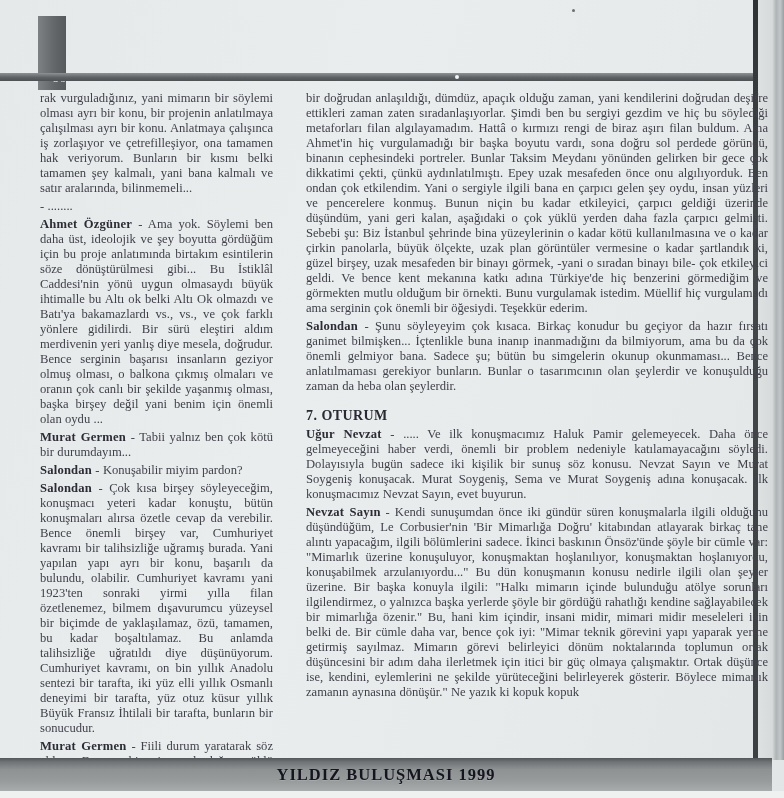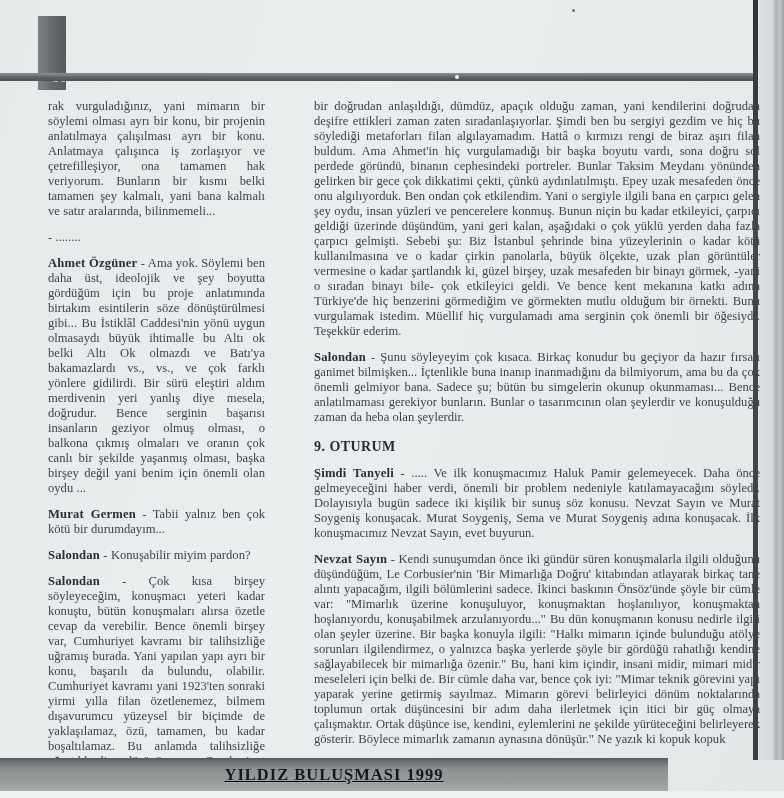--- a/index.html
+++ b/index.html
@@ -49,32 +49,32 @@
   .columns { position: absolute; top: 88px; left: 0; }
   .col {
     position: absolute; top: 0;
     font-size: 12.6px; line-height: 15px;
     color: #41414b;
     text-align: justify;
     word-spacing: 0.2px;
   }
   .col-left  { left: 37px;  width: 239px; }
   .col-right { left: 303px; width: 468px; }
-  .para { margin: 11px; }
+  .para { margin: 3px; }
   .para b { color: #2c2c36; letter-spacing: 0.2px; }
   .para.heading {
     margin-top: 14px;
     font-weight: bold; font-size: 14px; line-height: 16px;
     color: #2a2a34; letter-spacing: 0.4px;
   }
   
   .footer-bar {
-    position: absolute; left: 0; top: 758px; width: 668px; height: 33px;
+    position: absolute; left: 0; top: 758px; width: 772px; height: 33px;
     background: linear-gradient(to bottom, #53575a 0%, #6f7375 12%, #8e9293 35%, #979b9c 70%, #a8acad 100%);
-    display: flex; align-items: center; justify-content: center; text-decoration: underline;
+    display: flex; align-items: center; justify-content: center;
   }
   .footer-bar span {
     font-weight: bold; font-size: 16.5px;
     color: #15151f; letter-spacing: 1px;
     text-shadow: 0 1px 0 rgba(255,255,255,0.15);
   }
   .footer-below {
     position: absolute; left: 0; top: 791px; width: 784px; height: 7px;
     background: #eff1f1;
   }
@@ -103,22 +103,22 @@
         <p class="para">- ........</p>
         <p class="para"><b>Ahmet Özgüner</b> - Ama yok. Söylemi ben daha üst, ideolojik ve şey boyutta gördüğüm için bu proje anlatımında birtakım esintilerin söze dönüştürülmesi gibi... Bu İstiklâl Caddesi'nin yönü uygun olmasaydı büyük ihtimalle bu Altı ok belki Altı Ok olmazdı ve Batı'ya bakamazlardı vs., vs., ve çok farklı yönlere gidilirdi. Bir sürü eleştiri aldım merdivenin yeri yanlış diye mesela, doğrudur. Bence serginin başarısı insanların geziyor olmuş olması, o balkona çıkmış olmaları ve oranın çok canlı bir şekilde yaşanmış olması, başka birşey değil yani benim için önemli olan oydu ...</p>
         <p class="para"><b>Murat Germen</b> - Tabii yalnız ben çok kötü bir durumdayım...</p>
         <p class="para"><b>Salondan</b> - Konuşabilir miyim pardon?</p>
         <p class="para"><b>Salondan</b> - Çok kısa birşey söyleyeceğim, konuşmacı yeteri kadar konuştu, bütün konuşmaları alırsa özetle cevap da verebilir. Bence önemli birşey var, Cumhuriyet kavramı bir talihsizliğe uğramış burada. Yani yapılan yapı ayrı bir konu, başarılı da bulundu, olabilir. Cumhuriyet kavramı yani 1923'ten sonraki yirmi yılla filan özetlenemez, bilmem dışavurumcu yüzeysel bir biçimde de yaklaşılamaz, özü, tamamen, bu kadar boşaltılamaz. Bu anlamda talihsizliğe uğratıldı diye düşünüyorum. Cumhuriyet kavramı, on bin yıllık Anadolu sentezi bir tarafta, iki yüz elli yıllık Osmanlı deneyimi bir tarafta, yüz otuz küsur yıllık Büyük Fransız İhtilali bir tarafta, bunların bir sonucudur.</p>
         <p class="para"><b>Murat Germen</b> - Fiili durum yaratarak söz aldım. Epeyce bir simgesel değer yüklü olduğunu söyledi Ahmet. Sanıyorum ki simgeler bire</p>
       </div>
     <div class="col col-right" id="col-right">
         <p class="para">bir doğrudan anlaşıldığı, dümdüz, apaçık olduğu zaman, yani kendilerini doğrudan deşifre ettikleri zaman zaten sıradanlaşıyorlar. Şimdi ben bu sergiyi gezdim ve hiç bu söylediği metaforları filan algılayamadım. Hattâ o kırmızı rengi de biraz aşırı filan buldum. Ama Ahmet'in hiç vurgulamadığı bir başka boyutu vardı, sona doğru sol perdede göründü, binanın cephesindeki portreler. Bunlar Taksim Meydanı yönünden gelirken bir gece çok dikkatimi çekti, çünkü aydınlatılmıştı. Epey uzak mesafeden önce onu algılıyorduk. Ben ondan çok etkilendim. Yani o sergiyle ilgili bana en çarpıcı gelen şey oydu, insan yüzleri ve pencerelere konmuş. Bunun niçin bu kadar etkileyici, çarpıcı geldiği üzerinde düşündüm, yani geri kalan, aşağıdaki o çok yüklü yerden daha fazla çarpıcı gelmişti. Sebebi şu: Biz İstanbul şehrinde bina yüzeylerinin o kadar kötü kullanılmasına ve o kadar çirkin panolarla, büyük ölçekte, uzak plan görüntüler vermesine o kadar şartlandık ki, güzel birşey, uzak mesafeden bir binayı görmek, -yani o sıradan binayı bile- çok etkileyici geldi. Ve bence kent mekanına katkı adına Türkiye'de hiç benzerini görmediğim ve görmekten mutlu olduğum bir örnekti. Bunu vurgulamak istedim. Müellif hiç vurgulamadı ama serginin çok önemli bir öğesiydi. Teşekkür ederim.</p>
         <p class="para"><b>Salondan</b> - Şunu söyleyeyim çok kısaca. Birkaç konudur bu geçiyor da hazır fırsatı ganimet bilmişken... İçtenlikle buna inanıp inanmadığını da bilmiyorum, ama bu da çok önemli gelmiyor bana. Sadece şu; bütün bu simgelerin okunup okunmaması... Bence anlatılmaması gerekiyor bunların. Bunlar o tasarımcının olan şeylerdir ve konuşulduğu zaman da heba olan şeylerdir.</p>
-        <p class="para heading">9. OTURUM</p>
-        <p class="para"><b>Şimdi Tanyeli</b> - ..... Ve ilk konuşmacımız Haluk Pamir gelemeyecek. Daha önce gelmeyeceğini haber verdi, önemli bir problem nedeniyle katılamayacağını söyledi. Dolayısıyla bugün sadece iki kişilik bir sunuş söz konusu. Nevzat Sayın ve Murat Soygeniş konuşacak. Murat Soygeniş, Sema ve Murat Soygeniş adına konuşacak. İlk konuşmacımız Nevzat Sayın, evet buyurun.</p>
+        <p class="para heading">7. OTURUM</p>
+        <p class="para"><b>Uğur Nevzat</b> - ..... Ve ilk konuşmacımız Haluk Pamir gelemeyecek. Daha önce gelmeyeceğini haber verdi, önemli bir problem nedeniyle katılamayacağını söyledi. Dolayısıyla bugün sadece iki kişilik bir sunuş söz konusu. Nevzat Sayın ve Murat Soygeniş konuşacak. Murat Soygeniş, Sema ve Murat Soygeniş adına konuşacak. İlk konuşmacımız Nevzat Sayın, evet buyurun.</p>
         <p class="para"><b>Nevzat Sayın</b> - Kendi sunuşumdan önce iki gündür süren konuşmalarla ilgili olduğunu düşündüğüm, Le Corbusier'nin 'Bir Mimarlığa Doğru' kitabından atlayarak birkaç tane alıntı yapacağım, ilgili bölümlerini sadece. İkinci baskının Önsöz'ünde şöyle bir cümle var: "Mimarlık üzerine konuşuluyor, konuşmaktan hoşlanılıyor, konuşmaktan hoşlanıyordu, konuşabilmek arzulanıyordu..." Bu dün konuşmanın konusu nedirle ilgili olan şeyler üzerine. Bir başka konuyla ilgili: "Halkı mimarın içinde bulunduğu atölye sorunları ilgilendirmez, o yalnızca başka yerlerde şöyle bir gördüğü rahatlığı kendine sağlayabilecek bir mimarlığa özenir." Bu, hani kim içindir, insani midir, mimari midir meseleleri için belki de. Bir cümle daha var, bence çok iyi: "Mimar teknik görevini yapı yaparak yerine getirmiş sayılmaz. Mimarın görevi belirleyici dönüm noktalarında toplumun ortak düşüncesini bir adım daha ilerletmek için itici bir güç olmaya çalışmaktır. Ortak düşünce ise, kendini, eylemlerini ne şekilde yürüteceğini belirleyerek gösterir. Böylece mimarlık zamanın aynasına dönüşür." Ne yazık ki kopuk kopuk</p>
       </div>
   </div>
 
   <div class="footer-bar">
     <span>YILDIZ BULUŞMASI 1999</span>
   </div>
   <div class="footer-below"></div>
 
 </div>

